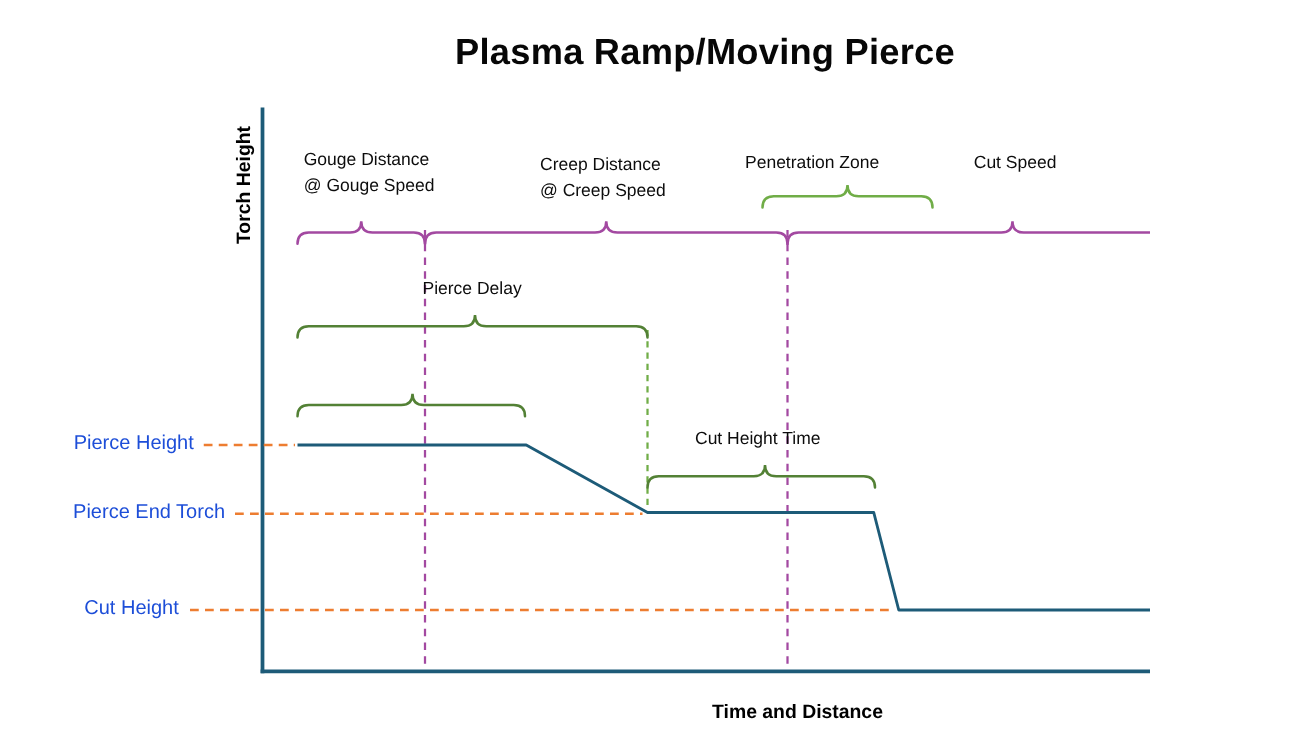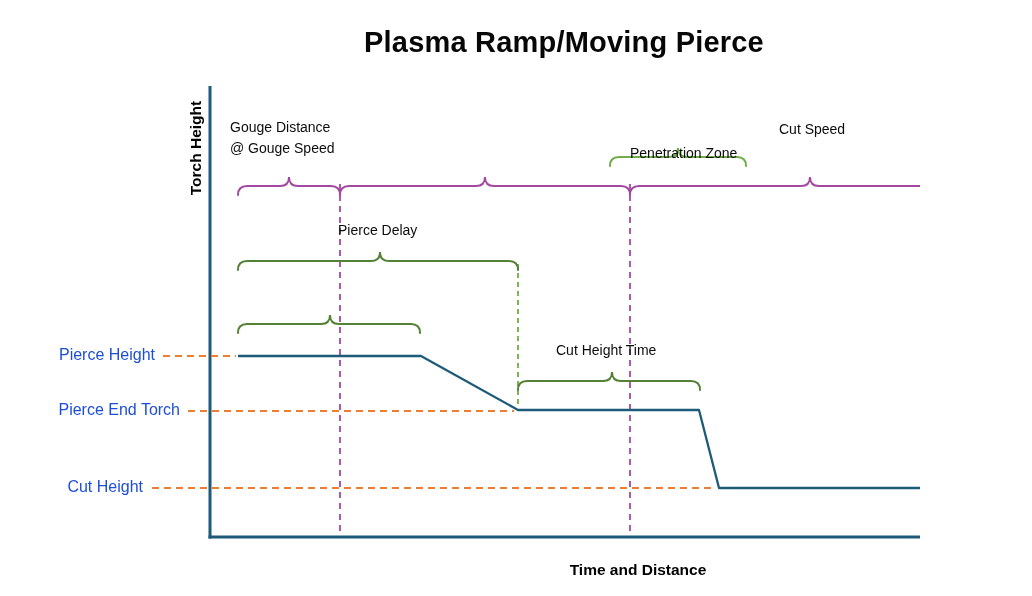--- a/index.html
+++ b/index.html
@@ -64,27 +64,31 @@
     <path class="brace-g" d="M518,390 Q518,381 527,381 L603,381 Q612,381 612,372 Q612,381 621,381 L691,381 Q700,381 700,390"></path>
 
     <polyline class="curve" points="238,356 421,356 518,410 699,410 719,488 972,488" marker-end="url(#arrowCurve)"></polyline>
   </svg>
 
   <div class="title">Plasma Ramp/Moving Pierce</div>
 
   <div class="ylab">Torch Height</div>
   <div class="xlab">Time and Distance</div>
 
-  <div class="ann" style="left:230px;top:117px;">
+  <div class="ann" style="left:243px;top:117px;">
     <span>Gouge Distance</span>
     <span>@ Gouge Speed</span>
   </div>
 
+  <div class="ann" style="left:432px;top:121px;">
+    <span>Creep Distance</span>
+    <span>@ Creep Speed</span>
+  </div>
 
-  <div class="ann" style="left:630px;top:119px;margin-top:24px;">Penetration Zone</div>
+  <div class="ann" style="left:596px;top:119px;">Penetration Zone</div>
 
   <div class="ann" style="left:779px;top:119px;">Cut Speed</div>
 
   <div class="ann" style="left:338px;top:220px;text-align:center;">Pierce Delay</div>
 
 
   <div class="ann" style="left:556px;top:340px;">Cut Height Time</div>
 
   <div class="lvl" style="left:15px;top:346px;width:140px;">Pierce Height</div>
 

